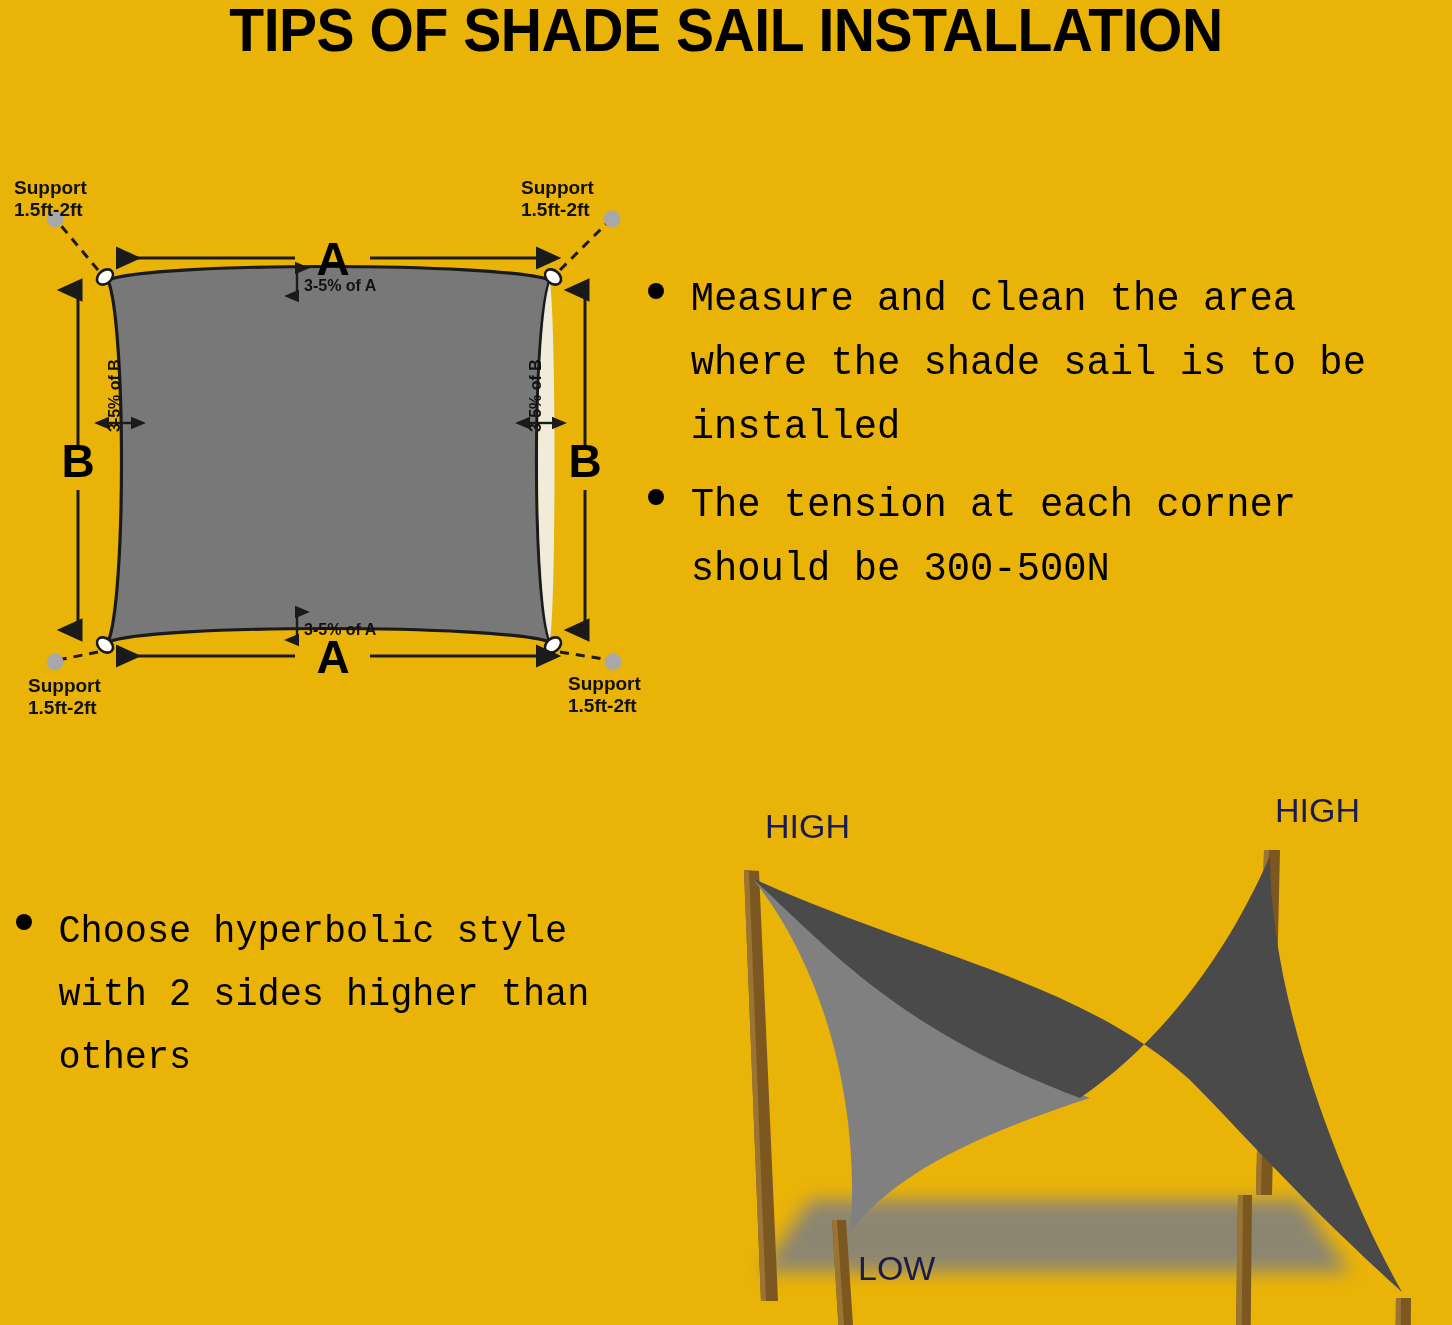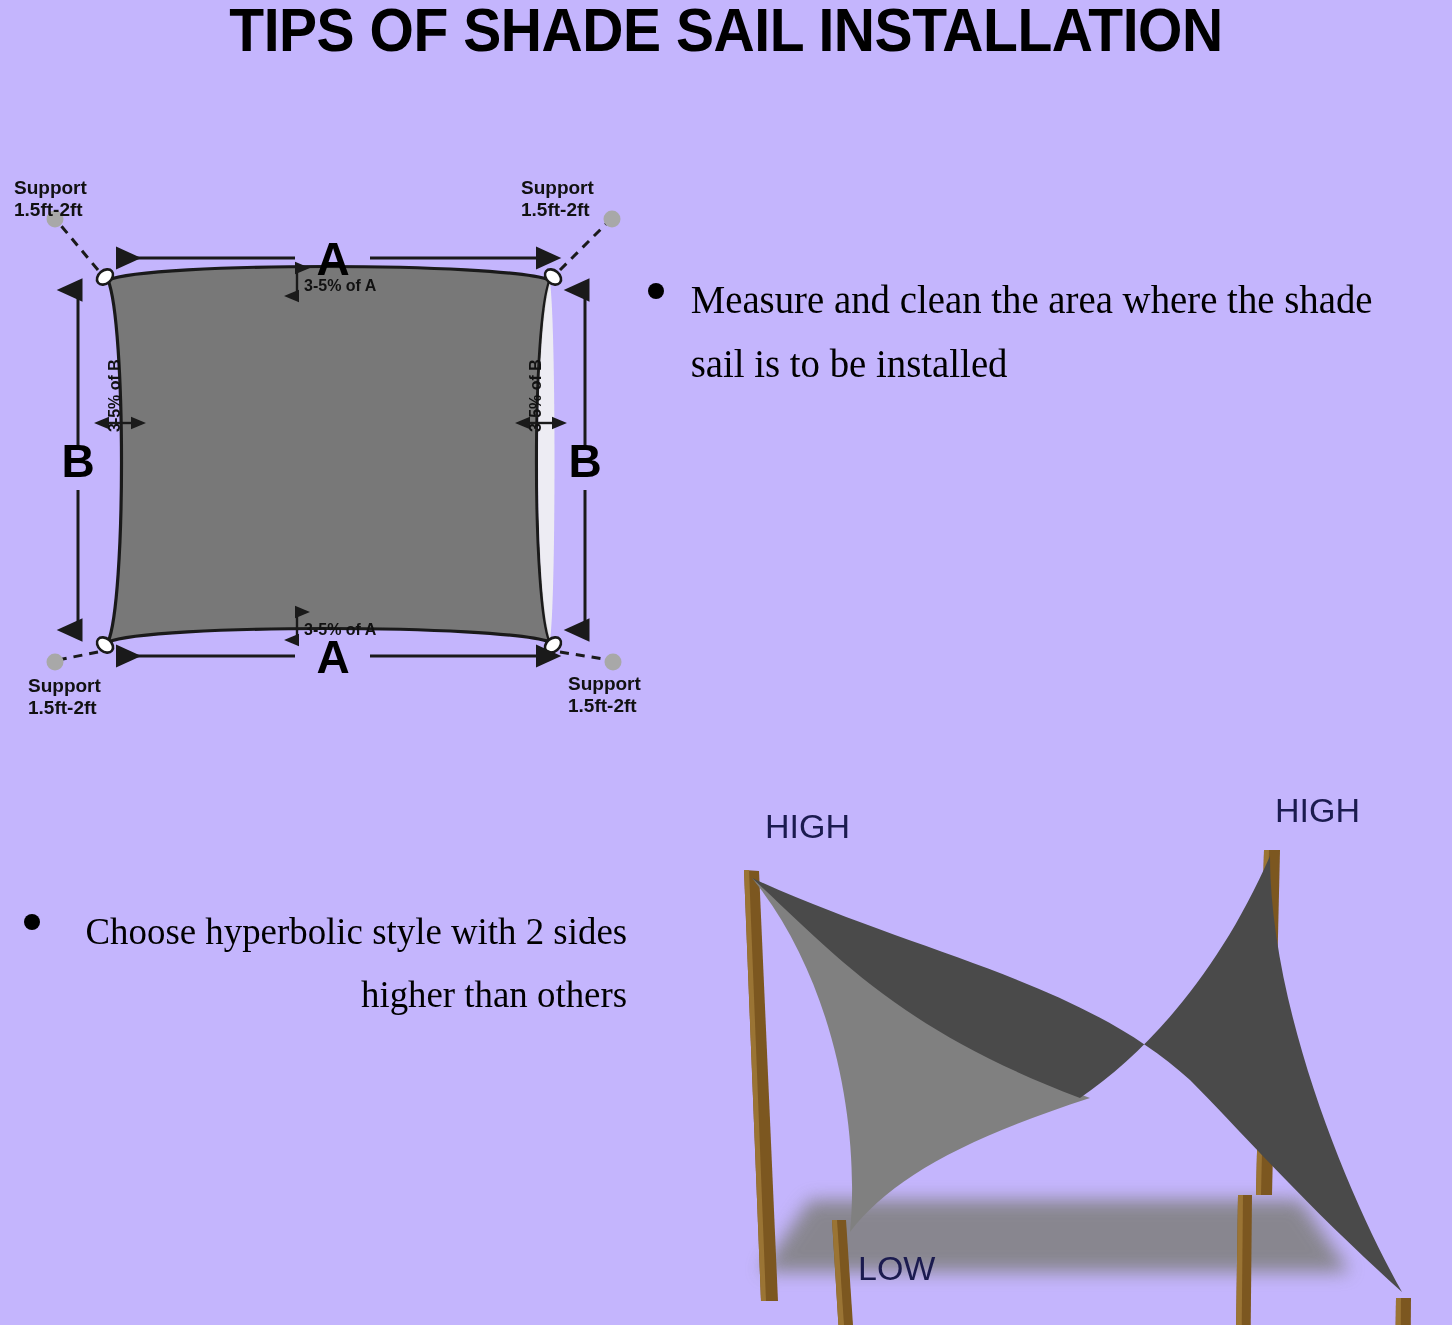--- a/index.html
+++ b/index.html
@@ -7,21 +7,21 @@
     width: 1452px;
     height: 1325px;
     background: #ffffff;
     font-family: "Liberation Sans", sans-serif;
     overflow: hidden;
   }
   #page {
     position: relative;
     width: 1452px;
     height: 1325px;
-    background: #c4b5fd;
+    background: #eab308;
   }
 
   
   #title {
     position: absolute;
     left: 0; top: -6px;
     width: 1452px;
     text-align: center;
     font-family: "Liberation Sans", sans-serif;
     font-weight: bold;
@@ -40,21 +40,21 @@
 
   
   .bullets {
     position: absolute;
     list-style: none;
   }
   .bullets li {
     position: relative;
     display: block;
     color: #000000;
-    font-family: Liberation Serif, serif;
+    font-family: Liberation Mono, monospace;
   }
   .bullets li .dot {
     position: absolute;
     left: 0;
     width: 16px; height: 16px;
     border-radius: 50%;
     background: #000;
   }
   .bullets li .txt {
     display: block;
@@ -69,21 +69,21 @@
   #list-top li .dot { top: 15px; }
   #list-top li .txt {
     font-size: 40px;
     line-height: 64px;
     transform: scaleX(0.97);
     transform-origin: left center;
   }
 
   
   #list-bottom {
-    left: 16px; top: 900px; width: 630px; text-align: right;
+    left: 8px; top: 900px; width: 630px;
   }
   #list-bottom li { margin-bottom: 12px; }
   #list-bottom li .dot { top: 14px; left: 8px; }
   #list-bottom li .txt {
     padding-left: 52px;
     font-size: 38px;
     line-height: 63px;
     transform: scaleX(0.97);
     transform-origin: left center;
   }
@@ -211,20 +211,24 @@
 
     <line x1="528" y1="273" x2="554" y2="273" stroke="#1a1a1a" stroke-width="2.4" marker-start="url(#tLf)" marker-end="url(#tRt)"></line>
     <text class="pct-label" x="541" y="282" transform="rotate(-90 541 282)">3-5% of B</text>
   </svg>
 
   <ul class="bullets" id="list-top">
     <li>
       <span class="dot"></span>
       <span class="txt">Measure and clean the area where the shade sail is to be installed</span>
     </li>
+    <li>
+      <span class="dot"></span>
+      <span class="txt">The tension at each corner should be 300-500N</span>
+    </li>
   </ul>
 
   <ul class="bullets" id="list-bottom">
     <li>
       <span class="dot"></span>
       <span class="txt">Choose hyperbolic style with 2 sides higher than others</span>
     </li>
   </ul>
 
   <svg class="panel" id="sail-3d" viewBox="0 0 792 545">

